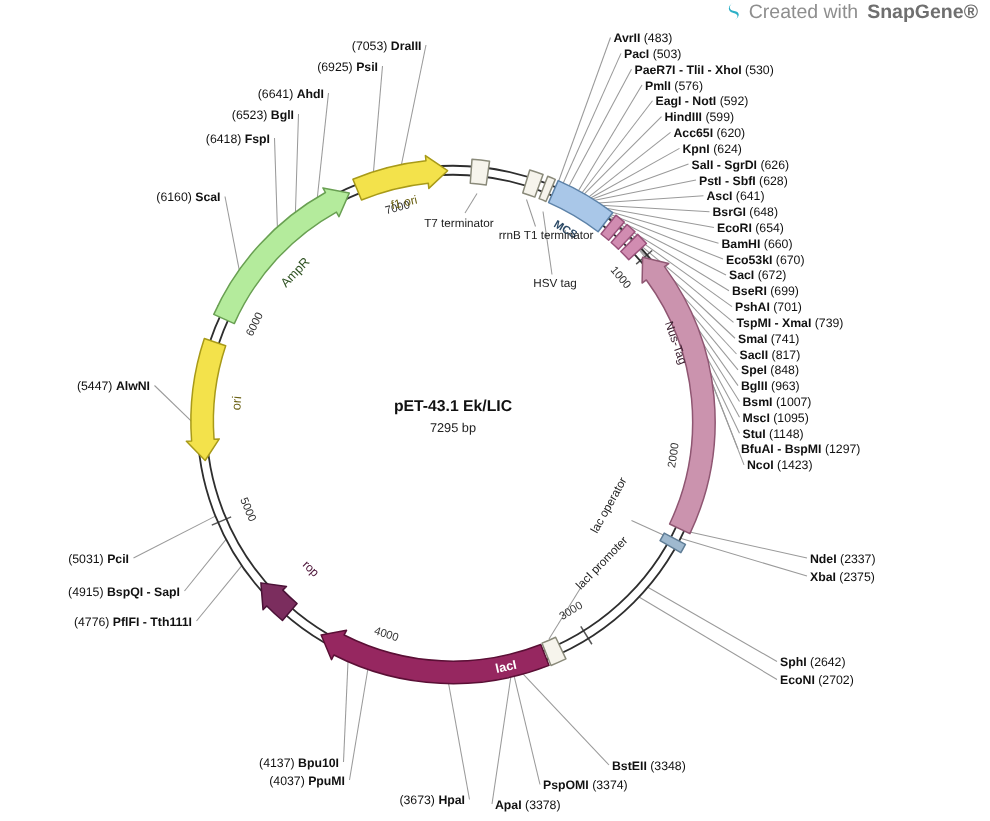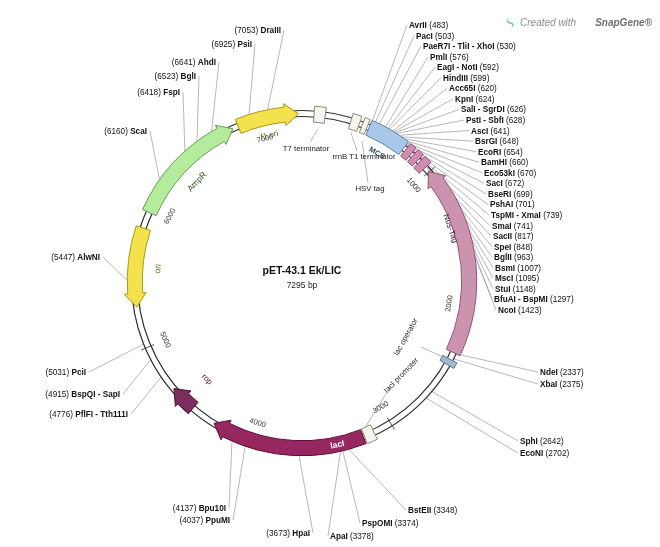--- a/index.html
+++ b/index.html
@@ -1,23 +1,23 @@
 <!DOCTYPE html>
 <html><head>
 <meta charset="utf-8">
 <style>
   html,body{margin:0;padding:0;background:#ffffff;}
   .canvas{position:relative;width:660px;height:547px;background:#fff;overflow:hidden;
           font-family:"Liberation Sans", sans-serif;}
   svg text{font-family:"Liberation Sans", sans-serif;}
   .title{font-size:10.5px;font-weight:bold;fill:#111;}
   .subtitle{font-size:8.5px;fill:#222;}
-  .watermark{position:absolute;top:16px;right:8px;display:flex;align-items:center;gap:4px;
-             font-size:10px;color:#8e8e8e;font-style:italic;}
-  .watermark .brand{color:#6f6f6f;font-weight:bold;margin-left:15px;}
+  .watermark{position:absolute;top:0;right:8px;display:flex;align-items:center;gap:4px;
+             font-size:13px;color:#8e8e8e;}
+  .watermark .brand{color:#6f6f6f;font-weight:bold;margin-left:2px;}
 </style>
 </head>
 <body>
 
 <div class="canvas">
   <svg id="plasmid-svg" width="660" height="547" viewBox="0 0 660 547">
     <g id="gen">
         <line x1="407" y1="25" x2="370.9" y2="125.0" stroke="#9a9a9a" stroke-width="0.7"></line>
         <line x1="414" y1="35.6" x2="373.6" y2="126.3" stroke="#9a9a9a" stroke-width="0.7"></line>
         <line x1="421" y1="46.1" x2="377.2" y2="128.0" stroke="#9a9a9a" stroke-width="0.7"></line>

